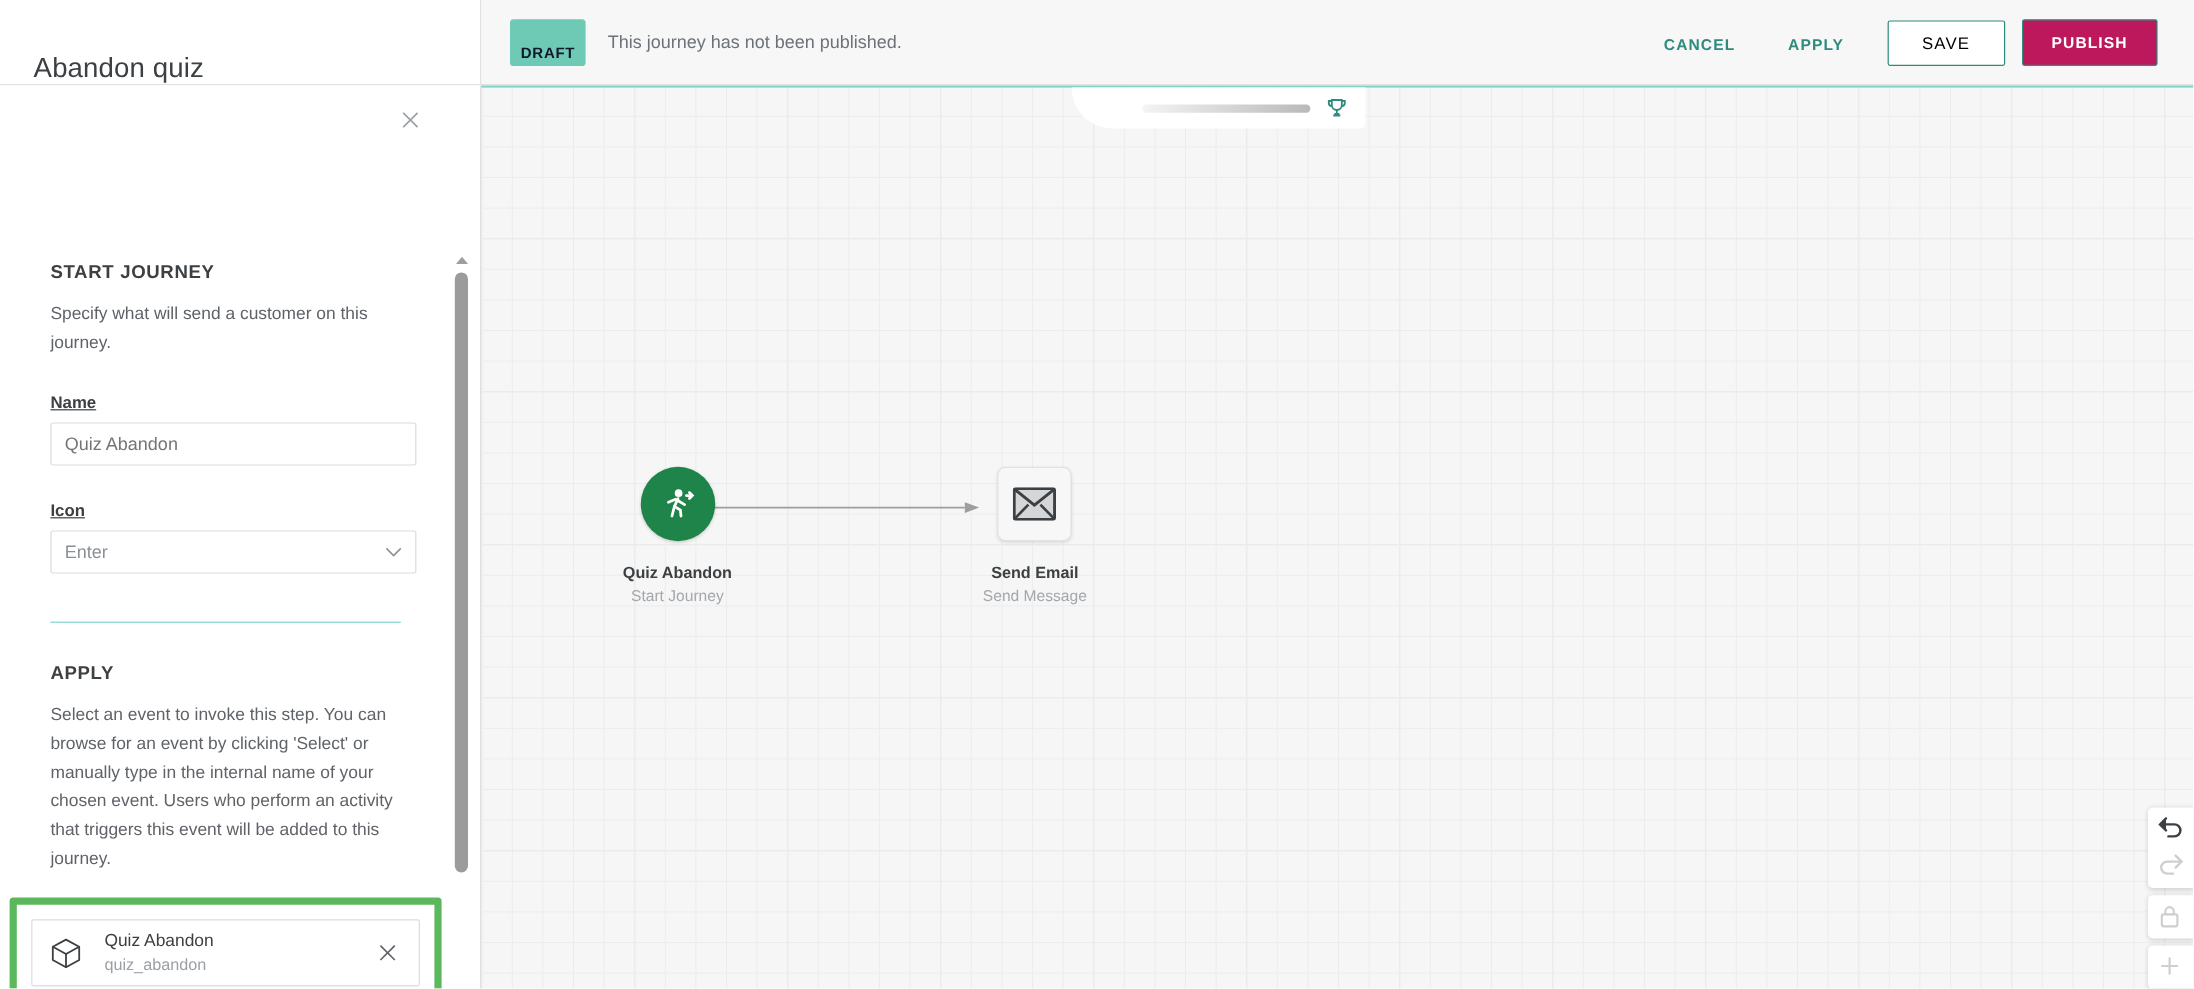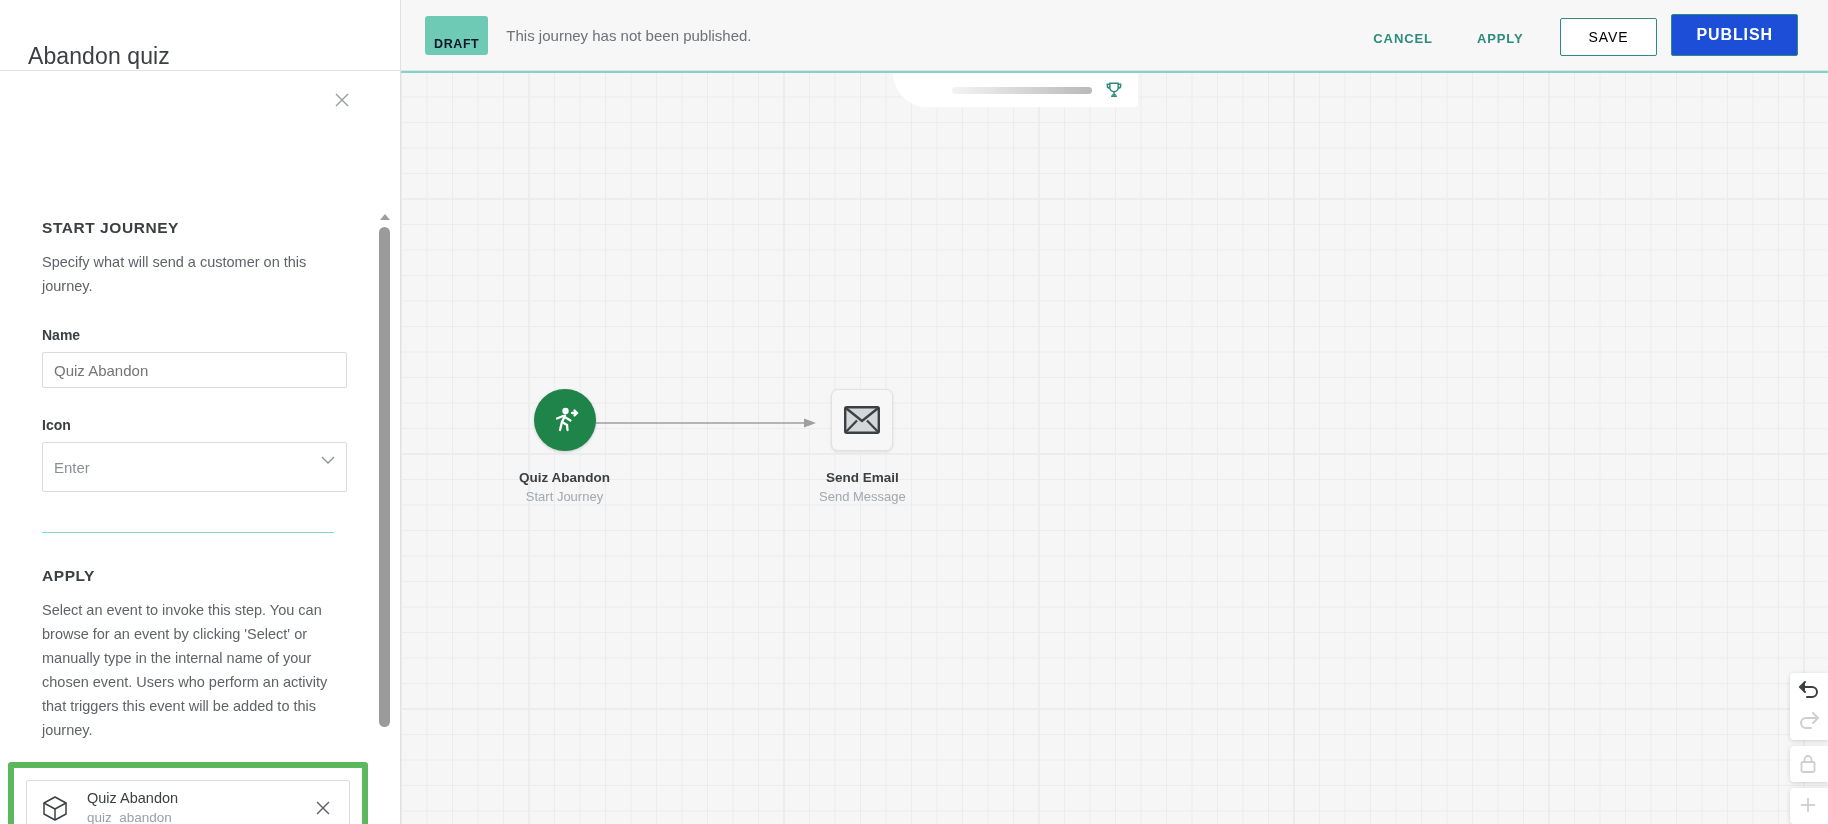--- a/index.html
+++ b/index.html
@@ -49,22 +49,22 @@
     color: #2e8b7d; font-size: 13px; font-weight: bold; letter-spacing: .9px;
     padding: 10px 22px; font-family: "Liberation Sans", sans-serif;
   }
   .btn-outline {
     background: #ffffff; border: 1px solid #2e8b7d; cursor: pointer;
     color: #000000; font-size: 14px; font-weight: normal; letter-spacing: .9px;
     padding: 10px 28px; margin-left: 14px; border-radius: 2px;
     font-family: "Liberation Sans", sans-serif;
   }
   .btn-filled {
-    background: #1d4ed8; border: 1px solid #2e8b7d; cursor: pointer;
-    color: #ffffff; font-size: 16px; font-weight: bold; letter-spacing: .9px;
+    background: #be185d; border: 1px solid #2e8b7d; cursor: pointer;
+    color: #ffffff; font-size: 13px; font-weight: bold; letter-spacing: .9px;
     padding: 11px 24px; margin-left: 14px; border-radius: 2px;
     font-family: "Liberation Sans", sans-serif;
   }
 
   
   .body { flex: 1; display: flex; position: relative; overflow: hidden; }
 
   
   .panel {
     width: 401px; min-width: 401px;
@@ -101,32 +101,32 @@
   .section { padding: 0 42px; }
   .section-top { padding-top: 148px; }
   .section-title {
     font-size: 15.5px; font-weight: bold; color: #3c4043;
     letter-spacing: .55px; margin-bottom: 13px;
   }
   .section-desc {
     font-size: 14.5px; color: #5f6368; line-height: 24px;
   }
   .field-label {
-    font-size: 14px; font-weight: bold; color: #3c4043; margin-bottom: 9px;
+    font-size: 14px; font-weight: bold; color: #3c4043; margin-bottom: 9px; text-decoration: underline;
   }
   .field { margin-top: 29px; }
   .text-input {
     width: 305px; height: 36px;
     border: 1px solid #d8dcdf; border-radius: 2px;
     padding: 0 11px; font-size: 15px; color: #8b9096;
     background: #ffffff; font-family: "Liberation Sans", sans-serif;
   }
   .select-wrap { position: relative; width: 305px; }
   .select-input {
-    width: 305px; height: 50px;
+    width: 305px; height: 36px;
     border: 1px solid #d8dcdf; border-radius: 2px;
     padding: 0 34px 0 11px; font-size: 15px; color: #8b9096;
     background: #ffffff; display: flex; align-items: center; cursor: pointer;
   }
   .select-caret {
     position: absolute; right: 11px; top: 11px; color: #8b9096;
   }
   .divider-teal {
     margin-top: 40px; border-top: 1px solid #7fd4cc;
   }

